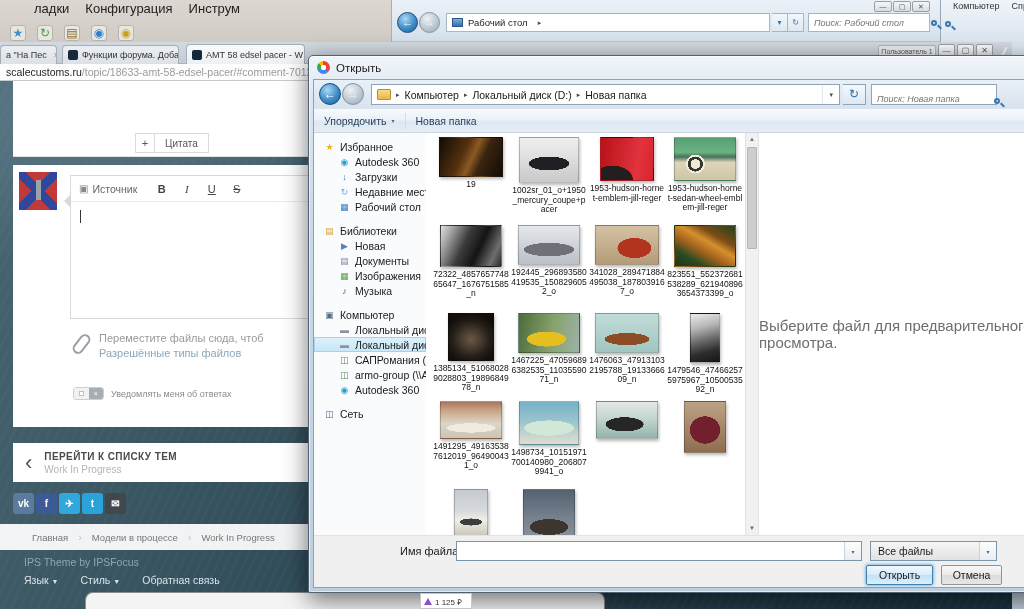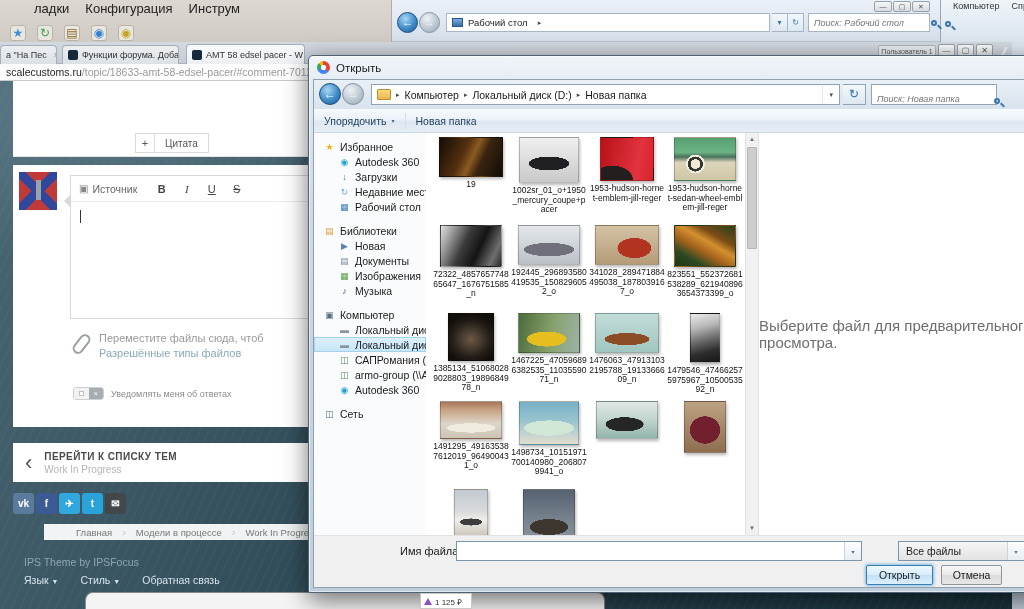--- a/index.html
+++ b/index.html
@@ -85,21 +85,21 @@
   .tg-off{width:15px;background:#f2f2f2;display:flex;align-items:center;justify-content:center;}
   .tg-off span{width:5px;height:5px;border:1px solid #c0c0c0;background:#fff;display:block;}
   .tg-x{width:15px;background:#a8adb2;color:#fff;font-size:7px;display:flex;align-items:center;justify-content:center;}
   .notify-label{font-size:9px;color:#8a8a8a;}
   .card3{position:absolute;left:0;top:362px;width:520px;height:39px;display:flex;align-items:center;}
   .chev-left{font-size:22px;color:#555;padding:0 12px 0 12px;}
   .goto-title{font-size:10px;font-weight:bold;color:#4a4a4a;letter-spacing:.4px;}
   .goto-sub{font-size:10px;color:#b4b4b4;margin-top:2px;}
   .social{position:absolute;left:0;top:412px;display:flex;gap:2px;}
   .soc{width:21px;height:21px;border-radius:3px;color:#fff;display:flex;align-items:center;justify-content:center;font-size:10px;font-weight:bold;}
-  .crumbbar{position:absolute;left:-13px;top:443px;width:308px;height:16px;background:rgba(255,255,255,.93);display:flex;align-items:center;padding-left:22px;font-size:9.5px;color:#777;margin-left:44px;}
+  .crumbbar{position:absolute;left:-13px;top:443px;width:308px;height:26px;background:rgba(255,255,255,.93);display:flex;align-items:center;padding-left:22px;font-size:9.5px;color:#777;}
   .crumb-it{padding:0 10px;white-space:nowrap;}
   .crumb-sep{color:#c4c4c4;font-size:11px;}
   .f-theme{position:absolute;left:11px;top:475px;font-size:10.5px;color:#8fa6b2;}
   .f-links{position:absolute;left:11px;top:493px;display:flex;gap:22px;font-size:10.5px;color:#d7e4ea;}
   .f-caret{font-size:7px;margin-left:3px;}
   .bottom-bar{position:absolute;left:85px;top:592px;width:520px;height:17px;background:#f4f4f4;border:1px solid #8a8a8a;border-bottom:none;border-radius:8px 8px 0 0;z-index:9;}
   .popup{position:absolute;left:420px;top:593px;width:52px;height:16px;background:#fff;border:1px solid #c8c8c8;display:flex;align-items:center;gap:3px;padding-left:3px;font-size:8px;color:#333;z-index:31;}
   .popup-tri{width:0;height:0;border-left:4px solid rgba(0,0,0,0);border-right:4px solid rgba(0,0,0,0);border-bottom:7px solid #8a4fc8;}
 
   
@@ -147,21 +147,21 @@
   .sarr{position:absolute;left:0;width:12px;height:13px;font-size:6px;color:#6a6a6a;text-align:center;line-height:13px;}
   .sarr.up{top:0;} .sarr.dn{bottom:0;}
   .sthumb{position:absolute;left:1px;top:14px;width:10px;height:102px;background:#cdcdcd;border:1px solid #b6b6b6;border-radius:1px;}
   .dlg-preview{flex:1;background:#fff;border-left:1px solid #e4e4e4;display:flex;align-items:center;justify-content:center;}
   .preview-text{font-size:15px;color:#6e6e6e;}
   .dlg-bottom{position:absolute;left:0;right:0;bottom:0;height:52px;background:#f0f0f0;border-top:1px solid #e2e2e2;}
   .fn-label{position:absolute;left:86px;top:9px;font-size:11px;color:#1a1a1a;}
   .fn-input{position:absolute;left:142px;top:5px;width:406px;height:20px;background:#fff;border:1px solid #7a96ab;display:flex;}
   .fn-input input{flex:1;border:0;outline:0;font-size:10.5px;padding-left:4px;font-family:"Liberation Sans",sans-serif;}
   .dd-btn{width:17px;border-left:1px solid #c8d4de;background:linear-gradient(#fdfdfd,#e8eef4);font-size:6px;color:#4a6a88;display:flex;align-items:center;justify-content:center;}
-  .ft-select{position:absolute;left:556px;top:5px;width:127px;height:20px;background:linear-gradient(#f6f6f6,#e2e2e2);border:1px solid #7a96ab;display:flex;align-items:center;font-size:10.5px;color:#1a1a1a;padding-left:7px;margin-left:28px;}
+  .ft-select{position:absolute;left:556px;top:5px;width:127px;height:20px;background:linear-gradient(#f6f6f6,#e2e2e2);border:1px solid #7a96ab;display:flex;align-items:center;font-size:10.5px;color:#1a1a1a;padding-left:7px;}
   .ft-select .dd-btn{margin-left:auto;align-self:stretch;}
   .btn{position:absolute;top:29px;height:20px;border-radius:2px;display:flex;align-items:center;justify-content:center;font-size:10.5px;color:#1a1a1a;}
   .btn-open{left:552px;width:67px;border:1px solid #3c7fb1;background:linear-gradient(#f0f8fe,#d8ecfb 48%,#c2e1f7 52%,#dceffb);box-shadow:0 0 3px 1px rgba(88,170,228,.75);}
   .btn-cancel{left:627px;width:61px;border:1px solid #8a959e;background:linear-gradient(#f7f7f7,#eaeaea 48%,#dcdcdc 52%,#e6e6e6);}
 </style>
 </head>
 <body>
 
 <div class="screen">
 

